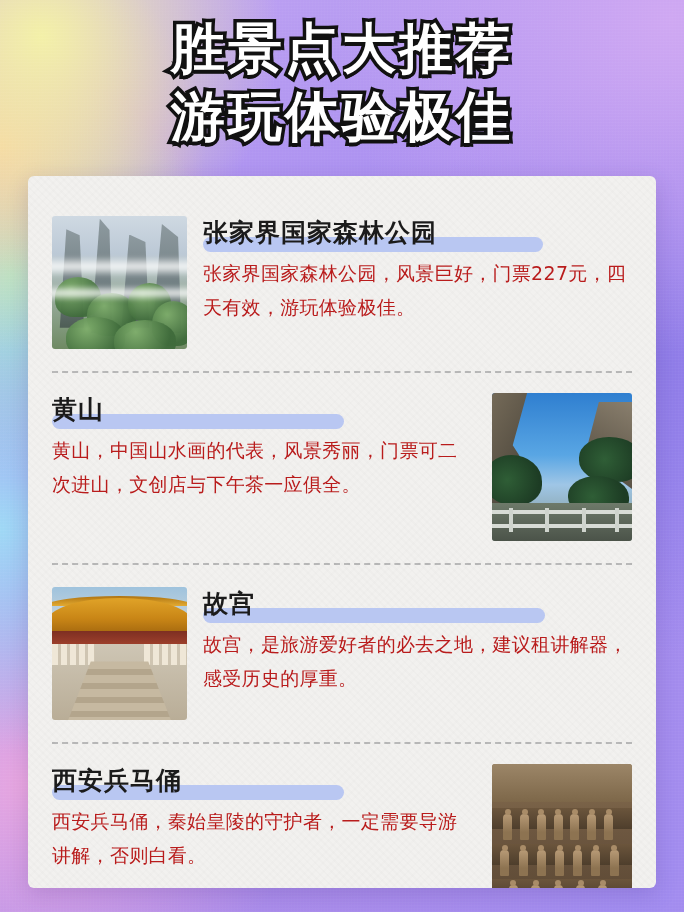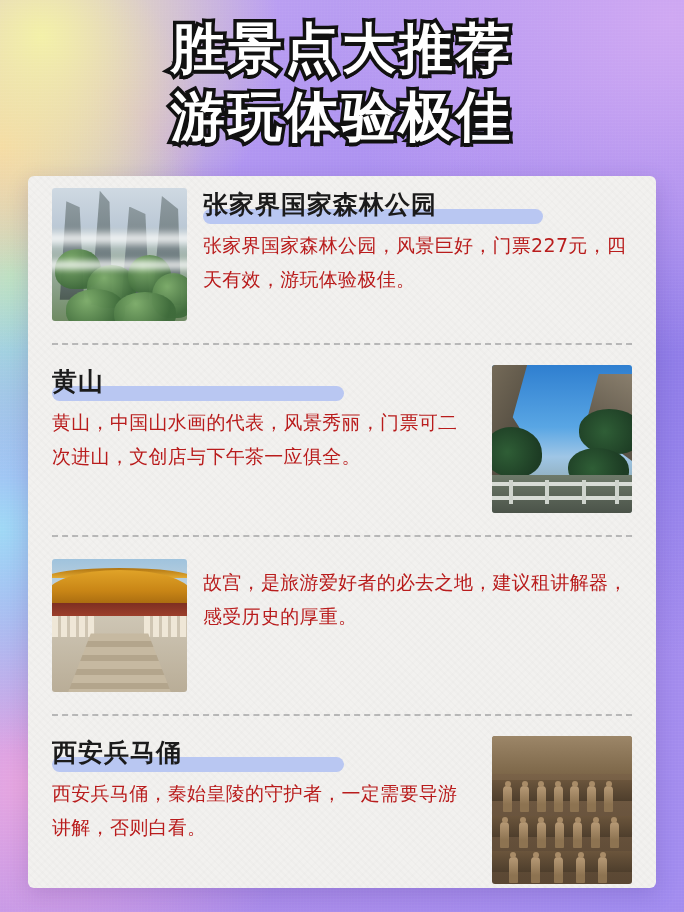--- a/index.html
+++ b/index.html
@@ -275,21 +275,21 @@
 </div>
 
 <div id="title-block">
   <div class="title-line">胜景点大推荐</div>
   <div class="title-line second">游玩体验极佳</div>
 </div>
 
 <div id="card">
   <div id="card-texture"></div>
 
-  <div class="entry" style="padding-top:12px;">
+  <div class="entry" style="padding-top:40px;">
     <div class="entry-inner">
       <div class="thumb">
         <div class="ph zjj">
           <div class="peak p1"></div>
           <div class="peak p2"></div>
           <div class="peak p3"></div>
           <div class="peak p4"></div>
           <div class="tree" style="left:2%;  top:46%; width:34%; height:30%;"></div>
           <div class="tree" style="left:26%; top:58%; width:36%; height:32%;"></div>
           <div class="tree" style="left:56%; top:50%; width:32%; height:30%;"></div>
@@ -349,20 +349,24 @@
           <div class="roof-ridge"></div>
           <div class="roof"></div>
           <div class="wall"></div>
           <div class="balus balusL"></div>
           <div class="balus balusR"></div>
           <div class="path"></div>
           <div class="path2"></div>
         </div>
       </div>
       <div class="text-col">
+        <div class="title-wrap">
+          <span class="title-bar" style="width:342px;"></span>
+          <h2 class="item-title">故宫</h2>
+        </div>
         <p class="desc">故宫，是旅游爱好者的必去之地，建议租讲解器，感受历史的厚重。</p>
       </div>
     </div>
   </div>
 
   <hr class="divider" style="margin-top:22px;">
 
   <div class="entry right" style="padding-top:20px;">
     <div class="entry-inner">
       <div class="thumb tall">

